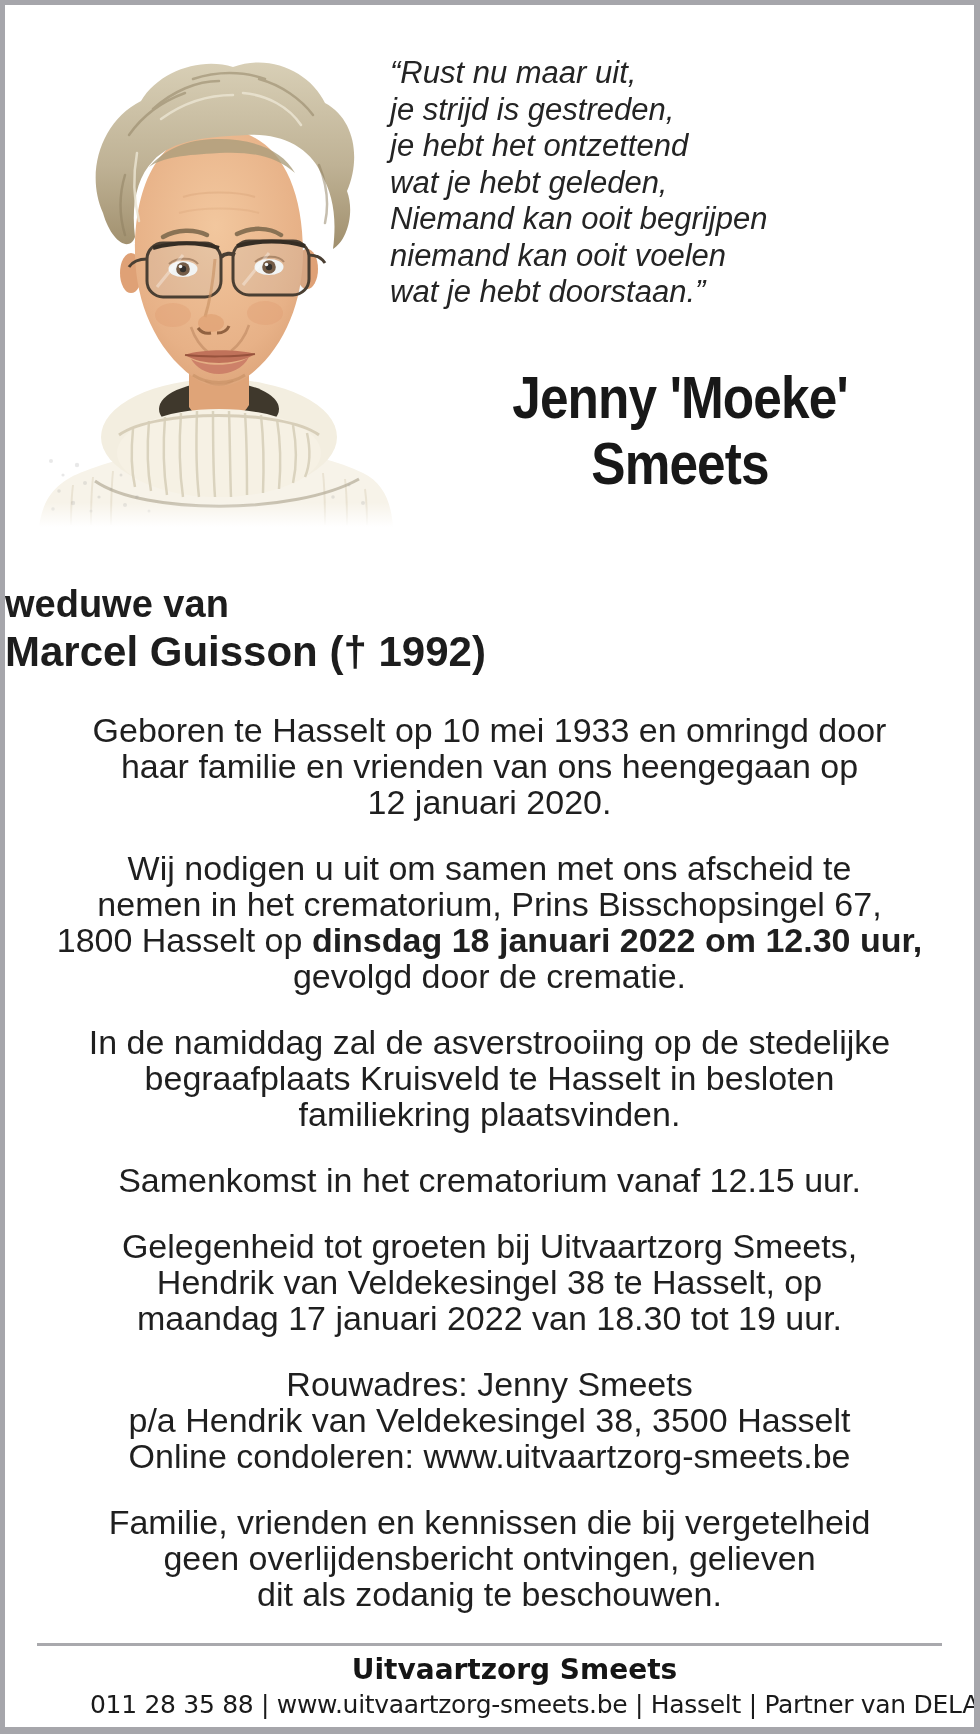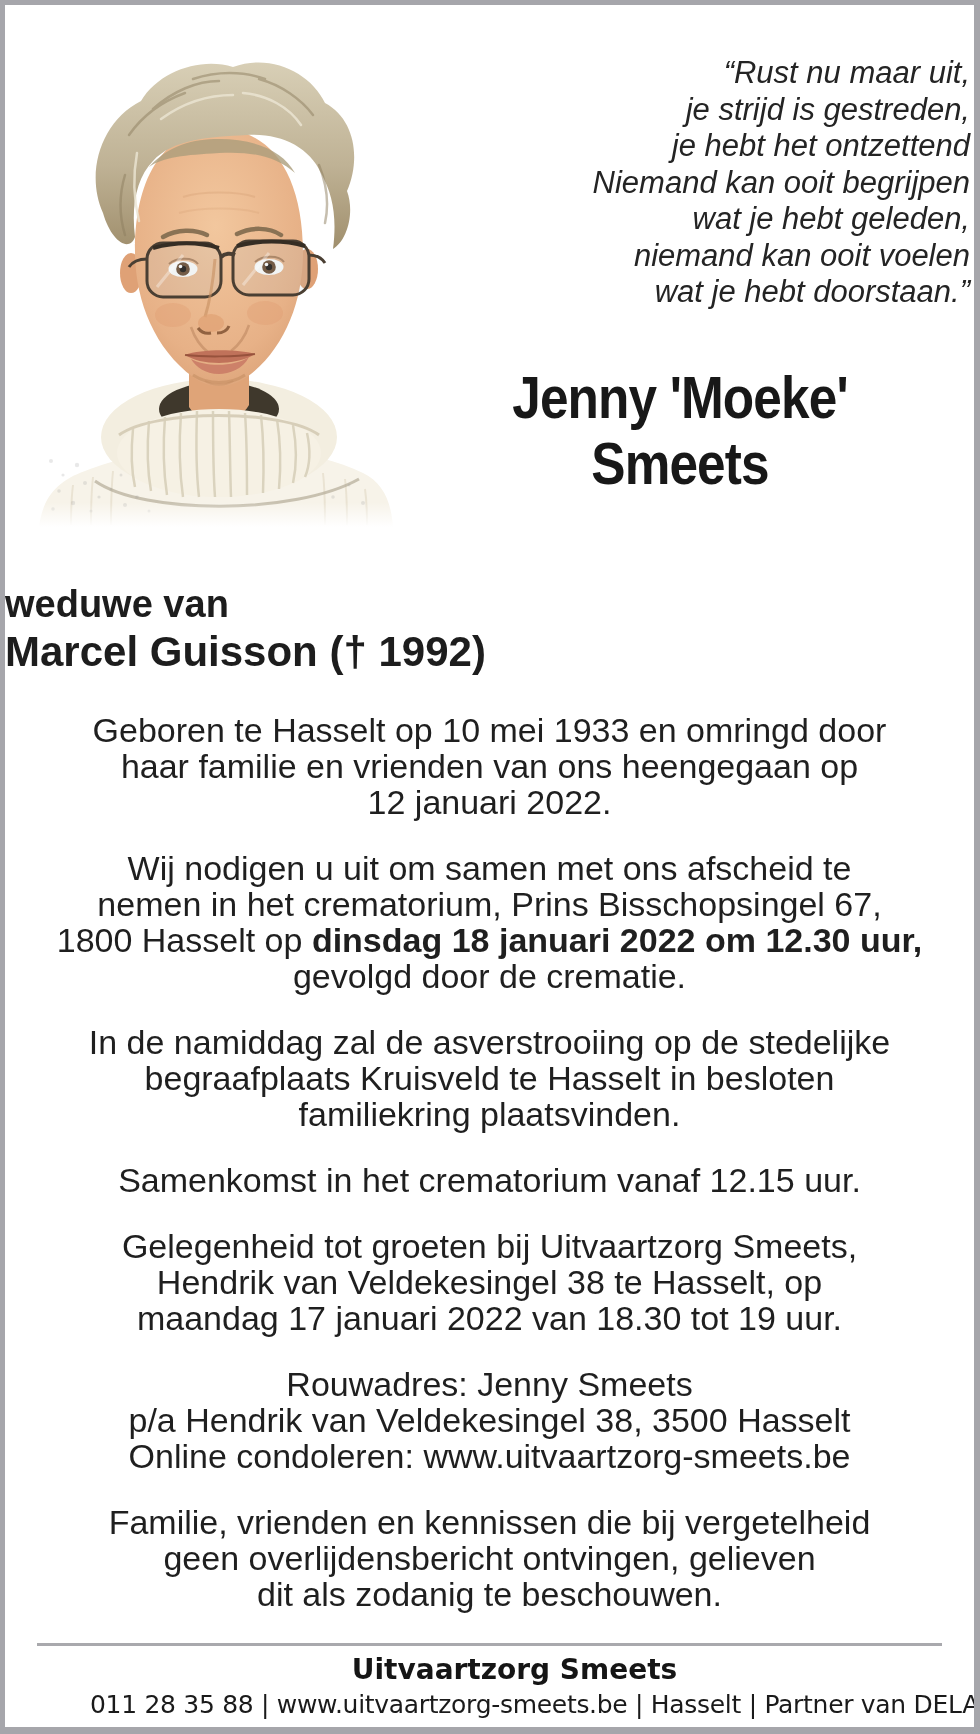--- a/index.html
+++ b/index.html
@@ -12,21 +12,21 @@
     background:#ffffff;
     color:#1f1f1f;
     font-family:"Liberation Sans","DejaVu Sans",sans-serif;
     overflow:hidden;
   }
   .photo { position:absolute; left:28px; top:40px; width:365px; height:482px; }
   .photo svg { display:block; }
 
   .quote {
     position:absolute; left:385px; top:50px; width:580px;
-    text-align:right; font-style:italic;
+    text-align:left; font-style:italic;
     font-size:31px; line-height:36.5px; color:#242424;
   }
   .name {
     position:absolute; left:385px; top:360px; width:580px;
     text-align:center; font-weight:bold;
     font-size:59px; line-height:66px; color:#181818;
   }
   .name .name-line { transform:scaleX(0.87); letter-spacing:-1px; }
 
   .relation {
@@ -223,41 +223,41 @@
       </g>
 
       <rect x="0" y="400" width="365" height="82" fill="url(#gFade)"></rect>
     </svg>
   </div>
 
   <div class="quote">
     <div class="ln">“Rust nu maar uit,</div>
     <div class="ln">je strijd is gestreden,</div>
     <div class="ln">je hebt het ontzettend</div>
+    <div class="ln">wat je hebt geleden,</div>
     <div class="ln">Niemand kan ooit begrijpen</div>
-    <div class="ln">wat je hebt geleden,</div>
     <div class="ln">niemand kan ooit voelen</div>
     <div class="ln">wat je hebt doorstaan.”</div>
   </div>
 
   <div class="name">
     <div class="name-line">Jenny 'Moeke'</div>
     <div class="name-line">Smeets</div>
   </div>
 
   <div class="relation">
     <div class="relation-l1">weduwe van</div>
     <div class="relation-l2">Marcel Guisson († 1992)</div>
   </div>
 
   <div class="body-text">
     <p>
       <span class="ln">Geboren te Hasselt op 10 mei 1933 en omringd door</span>
       <span class="ln">haar familie en vrienden van ons heengegaan op</span>
-      <span class="ln">12 januari 2022.</span>
+      <span class="ln">12 januari 2020.</span>
     </p>
     <p>
       <span class="ln">Wij nodigen u uit om samen met ons afscheid te</span>
       <span class="ln">nemen in het crematorium, Prins Bisschopsingel 67,</span>
       <span class="ln"><span>1800 Hasselt op </span><strong>dinsdag 18 januari 2022 om 12.30 uur,</strong></span>
       <span class="ln">gevolgd door de crematie.</span>
     </p>
     <p>
       <span class="ln">In de namiddag zal de asverstrooiing op de stedelijke</span>
       <span class="ln">begraafplaats Kruisveld te Hasselt in besloten</span>

